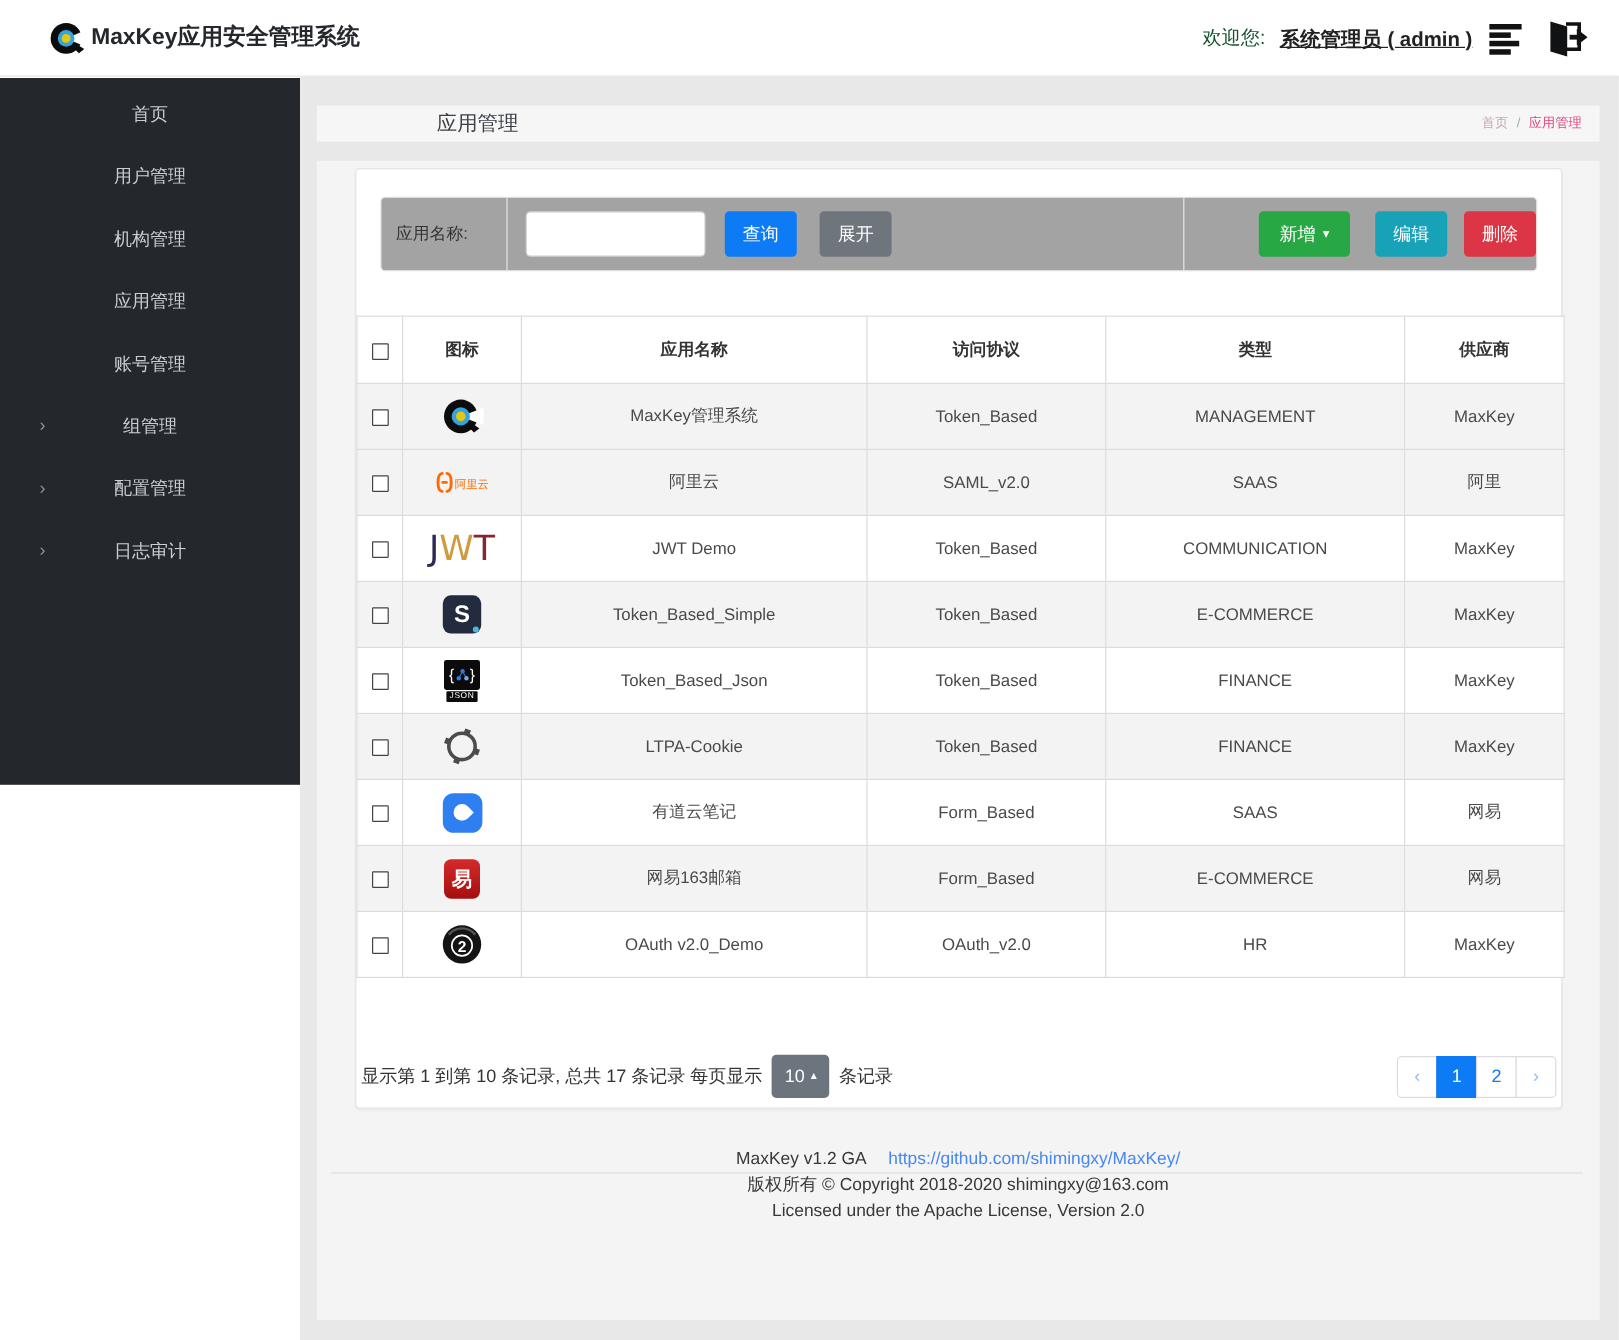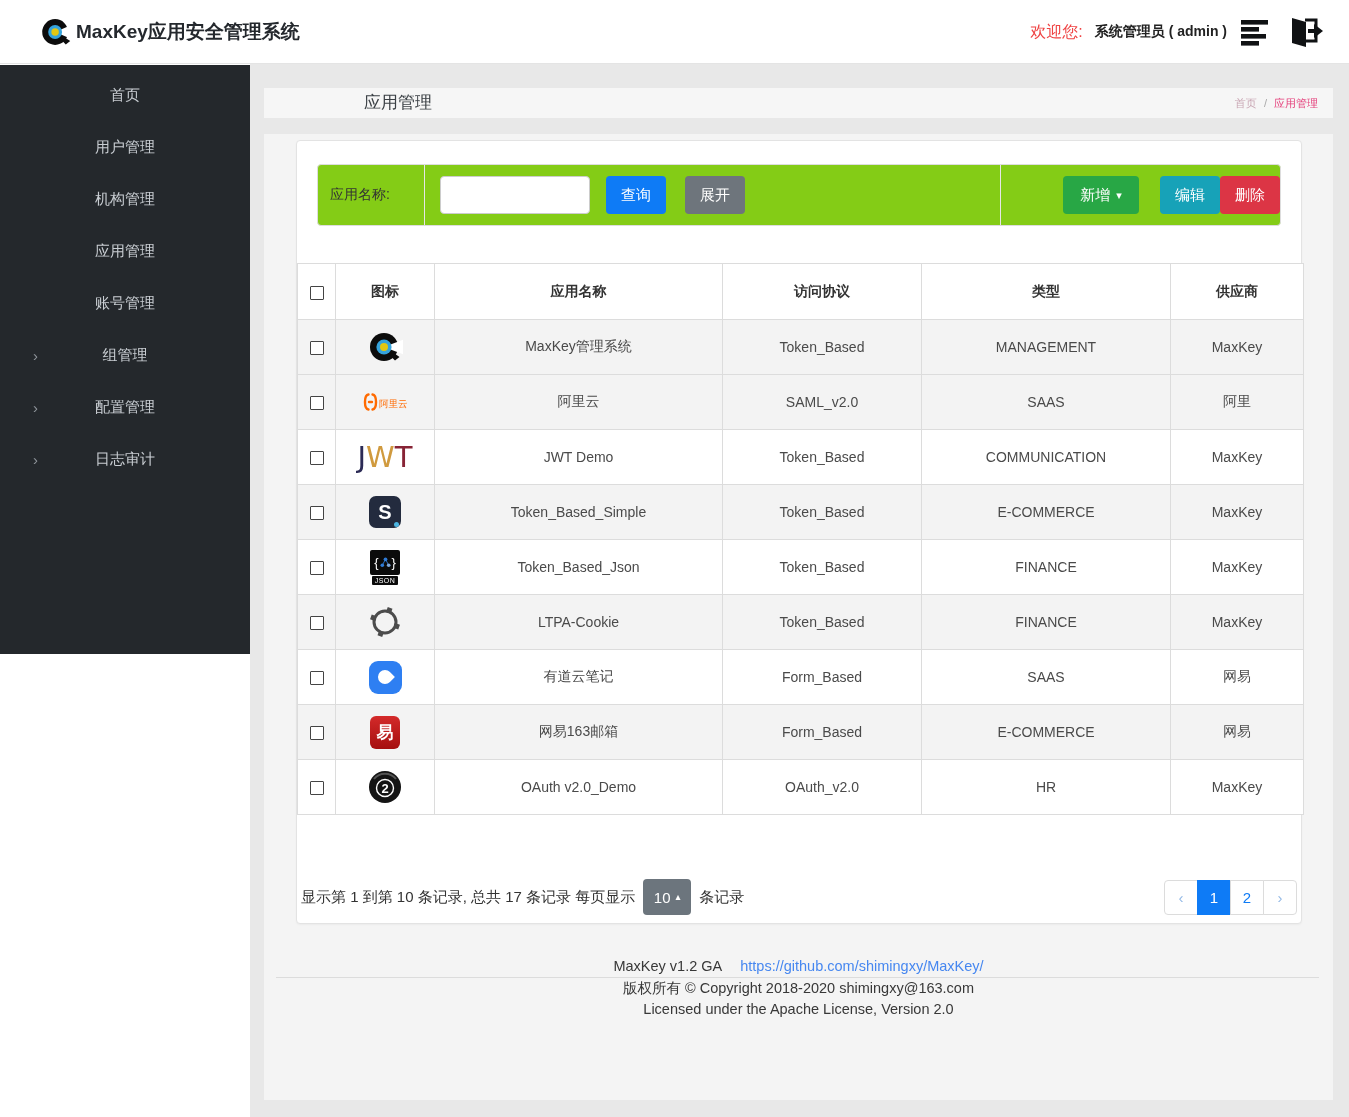--- a/index.html
+++ b/index.html
@@ -8,22 +8,22 @@
     font-family:"Liberation Sans","DejaVu Sans",sans-serif;
     background:#fff; position:relative; overflow:hidden; color:#333;
   }
   
   .topbar { position:absolute; left:0; top:0; width:1349px; height:64px; background:#fff;
             border-bottom:1px solid #e4e4e4; }
   .logo { position:absolute; left:40px; top:16px; width:32px; height:32px; }
   .brand { position:absolute; left:76px; top:0; height:64px; line-height:64px;
            font-size:19px; font-weight:bold; color:#24282d; }
   .topbar-right { position:absolute; right:26px; top:0; height:64px; display:flex; align-items:center; gap:12px; }
-  .welcome { font-size:16px; color:#ef4444; }
-  .user { font-size:14px; font-weight:bold; color:#222; }
+  .welcome { font-size:16px; color:#14532d; }
+  .user { font-size:17px; font-weight:bold; color:#222;text-decoration:underline; }
   .menu-ic, .logout-ic { display:inline-flex; align-items:center; cursor:pointer; margin-left:2px; }
   
   .sidebar { position:absolute; left:0; top:65px; width:250px; height:589px; background:#24282c; padding-top:4px; }
   .side-item { position:relative; height:52px; display:flex; align-items:center; justify-content:center;
                color:#c9ced3; font-size:15px; cursor:pointer; }
   .side-chev { position:absolute; left:33px; top:50%; transform:translateY(-50%);
                color:#8f959b; font-size:15px; }
   
   .right-bg { position:absolute; left:250px; top:64px; width:1099px; height:1053px; background:#e8e8e8; }
   .titlebar { position:absolute; left:264px; top:88px; width:1069px; height:30px; background:#f6f6f6; }
@@ -31,35 +31,35 @@
   .breadcrumb { position:absolute; right:15px; top:0; line-height:30px; font-size:11px; }
   .bc-home { color:#c9a7b4; text-decoration:none; cursor:pointer; }
   .bc-sep { color:#a9a9a9; margin:0 4px; }
   .bc-active { color:#e5447e; }
   .container { position:absolute; left:264px; top:134px; width:1069px; height:966px; background:#f4f4f4; }
   
   .panel { position:absolute; left:32px; top:6px; width:1006px; height:784px; background:#fff;
            border:1px solid #e3e3e3; border-radius:4px; box-shadow:0 1px 2px rgba(0,0,0,.04); }
   
   .searchbar { position:absolute; left:20px; right:20px; top:23px; height:62px;
-               border:1px solid #ddd; border-radius:4px; display:flex; align-items:center; background:#84cc16; }
+               border:1px solid #ddd; border-radius:4px; display:flex; align-items:center; background:#a3a3a3; }
   .sb-label-cell { width:108px; height:100%; display:flex; align-items:center; padding-left:12px;
                    border-right:1px solid #e6e6e6; font-size:14px; color:#333; }
   .sb-input-cell { width:582px; height:100%; display:flex; align-items:center;
                    border-right:1px solid #e6e6e6; }
   .sb-input { width:150px; height:38px; margin-left:15px; border:1px solid #ccc; border-radius:4px;
               font-size:14px; padding:0 8px; outline:none; }
   .btn { height:38px; border:none; border-radius:4px; color:#fff; font-size:15px; cursor:pointer;
          font-family:inherit; display:inline-flex; align-items:center; justify-content:center; }
   .btn-primary { background:#0e7bf6; width:60px; margin-left:16px;text-align:center; }
   .btn-secondary { background:#6e757c; width:60px; margin-left:19px; }
   .sb-actions { display:flex; align-items:center; padding-left:62px; }
   .btn-success { background:#28a745; width:76px; gap:6px;font-family:Liberation Serif, serif; }
   .btn-info { background:#17a2b8; width:60px; margin-left:21px; }
-  .btn-danger { background:#dc3545; width:60px; }
+  .btn-danger { background:#dc3545; width:60px; margin-left:14px; }
   .caret { font-size:11px; line-height:10px; }
   
   .apps { position:absolute; left:0; top:122px; width:100%; border-collapse:collapse; table-layout:fixed; }
   .apps th, .apps td { border:1px solid #dcdcdc; text-align:center; vertical-align:middle; }
   .apps th { height:56px; font-size:14px; font-weight:bold; color:#333; background:#fff; }
   .apps td { height:55px; font-size:14px; color:#4a4a4a; background:#fff; }
   .apps tr.stripe td { background:#f3f3f3; }
   .cb { display:inline-block; width:14px; height:14px; border:1.6px solid #444; border-radius:1px;
         background:#fff; cursor:pointer; vertical-align:middle; }
   .icon-cell .ic, .icon-cell span { vertical-align:middle; }

